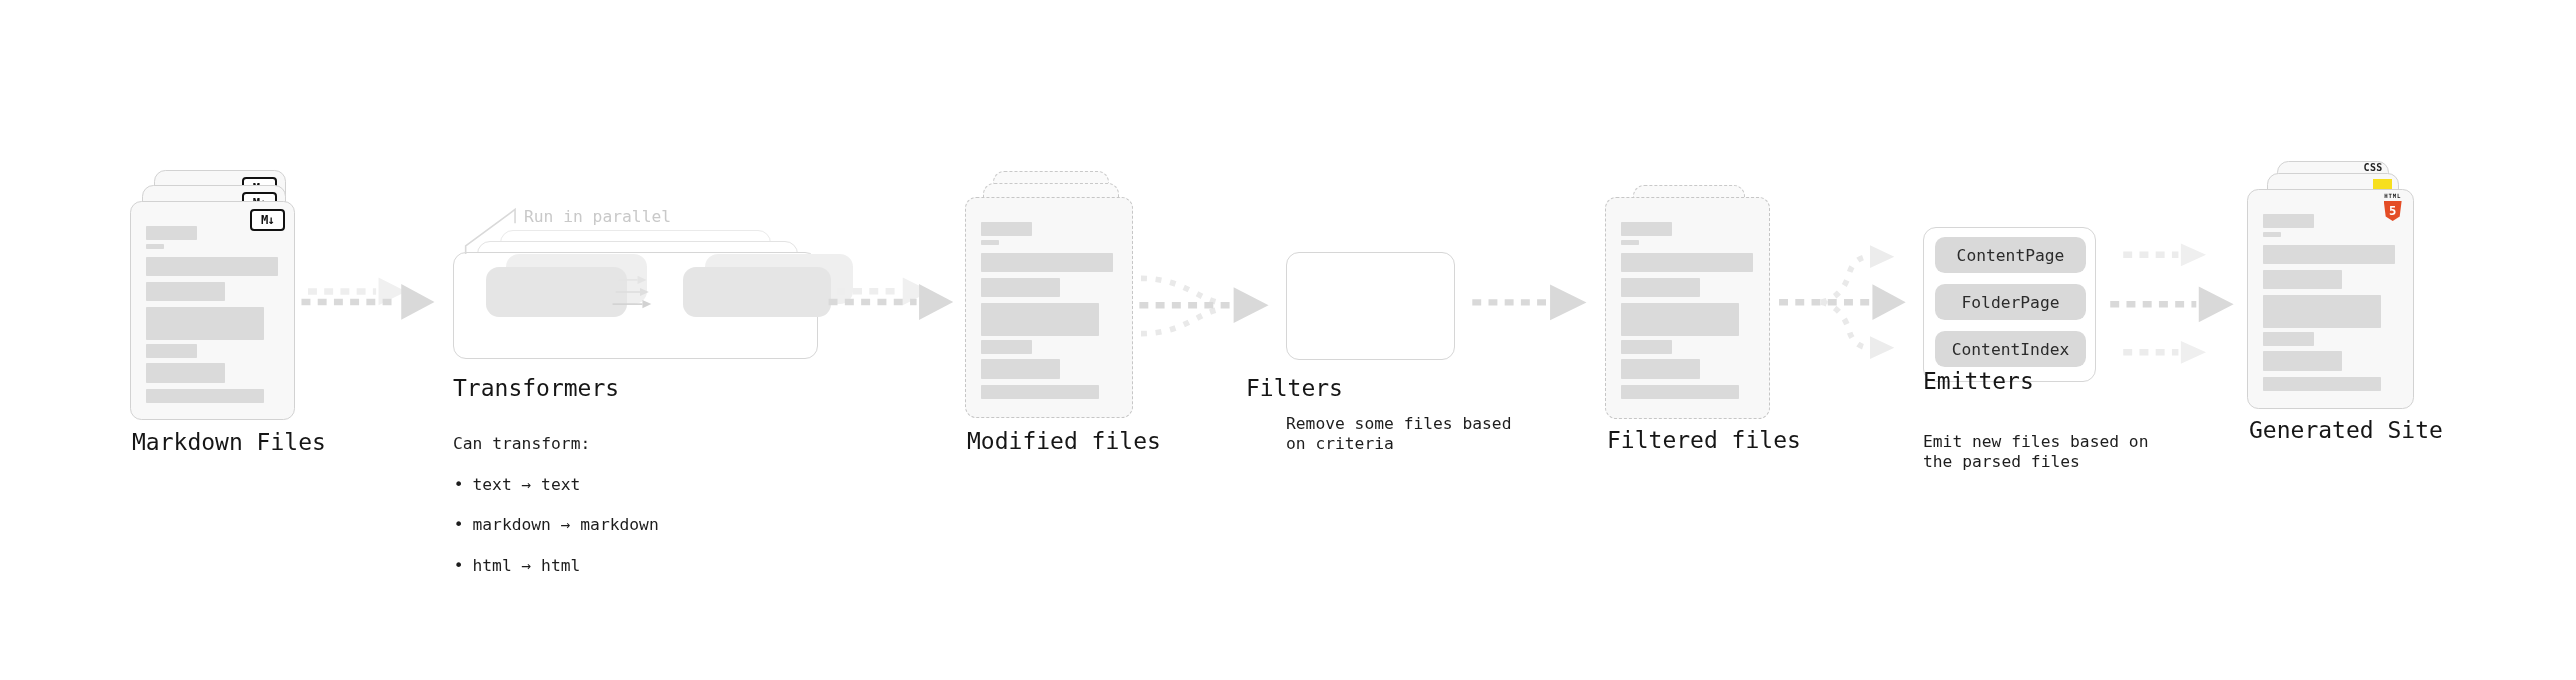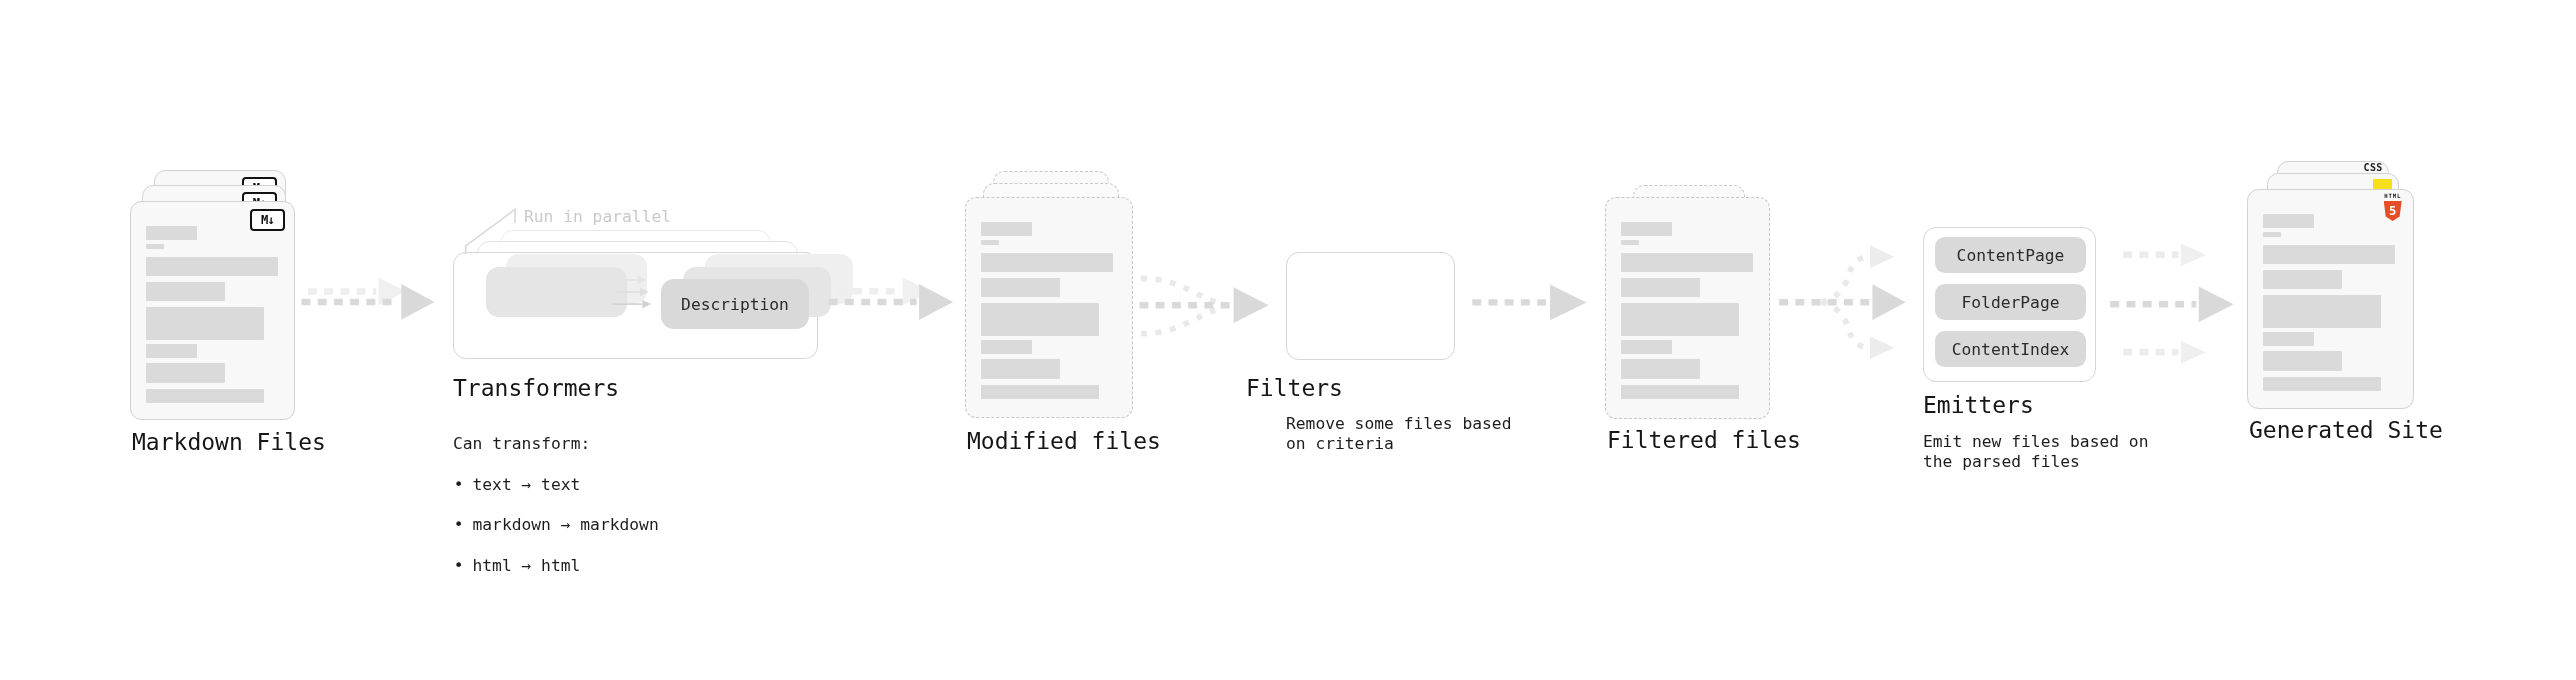--- a/index.html
+++ b/index.html
@@ -85,21 +85,20 @@
   <svg style="left:460px;top:202px" width="68" height="57" viewBox="0 0 84 70">
     <polyline points="7,64 7,54 68,9 68,26" fill="none" stroke="#d9d9d9" stroke-width="2"></polyline>
   </svg>
   <div class="note" style="left:524px;top:207px">Run in parallel</div>
 
   <div class="pill ghost2" style="left:506px;top:254px;width:141px;height:50px"></div>
   <div class="pill ghost1" style="left:486px;top:267px;width:141px;height:50px"></div>
 
   <div class="pill ghost2" style="left:705px;top:254px;width:148px;height:50px"></div>
   <div class="pill ghost1" style="left:683px;top:267px;width:148px;height:50px"></div>
-  <div class="pill" style="left:661px;top:279px;width:148px;height:50px">Description</div>
 
   <svg style="left:600px;top:271px" width="59" height="42" viewBox="0 0 72 52">
     <line x1="22" y1="11" x2="46" y2="11" stroke="#e4e4e4" stroke-width="2"></line>
     <path d="M46,6 L57,11 L46,16 Z" fill="#e4e4e4"></path>
     <line x1="19" y1="26" x2="49" y2="26" stroke="#dedede" stroke-width="2"></line>
     <path d="M49,21 L60,26 L49,31 Z" fill="#dedede"></path>
     <line x1="15" y1="41" x2="52" y2="41" stroke="#d2d2d2" stroke-width="2"></line>
     <path d="M52,36 L63,41 L52,46 Z" fill="#d2d2d2"></path>
   </svg>
 
@@ -177,21 +176,21 @@
     <path d="M58,84 C78,88 88,104 92,118 C95,130 102,138 114,140" fill="none" stroke="#e9e9e9" stroke-width="7" stroke-dasharray="7 11"></path>
     <path d="M118,126 L148,140 L118,154 Z" fill="#ececec"></path>
     <line x1="6" y1="84" x2="118" y2="84" stroke="#d9d9d9" stroke-width="8" stroke-dasharray="11 9"></line>
     <path d="M121,62 L162,84 L121,106 Z" fill="#d9d9d9"></path>
   </svg>
 
   <div class="box" style="left:1923px;top:227px;width:173px;height:155px"></div>
   <div class="epill" style="left:1935px;top:237px;width:151px;height:36px">ContentPage</div>
   <div class="epill" style="left:1935px;top:284px;width:151px;height:36px">FolderPage</div>
   <div class="epill" style="left:1935px;top:331px;width:151px;height:36px">ContentIndex</div>
-  <div class="t-title" style="left:1923px;top:392px">Emitters</div>
+  <div class="t-title" style="left:1923px;top:368px">Emitters</div>
   <div class="t-cap" style="left:1923px;top:432px;line-height:19.5px">Emit new files based on
 the parsed files</div>
 
   <svg style="left:2107px;top:232px" width="138" height="135" viewBox="0 0 170 166">
     <line x1="20" y1="28" x2="88" y2="28" stroke="#ececec" stroke-width="8" stroke-dasharray="11 9"></line>
     <path d="M91,14 L122,28 L91,42 Z" fill="#efefef"></path>
     <line x1="4" y1="89" x2="110" y2="89" stroke="#d9d9d9" stroke-width="8" stroke-dasharray="11 9"></line>
     <path d="M113,67 L156,89 L113,111 Z" fill="#d9d9d9"></path>
     <line x1="20" y1="148" x2="88" y2="148" stroke="#ececec" stroke-width="8" stroke-dasharray="11 9"></line>
     <path d="M91,134 L122,148 L91,162 Z" fill="#efefef"></path>

